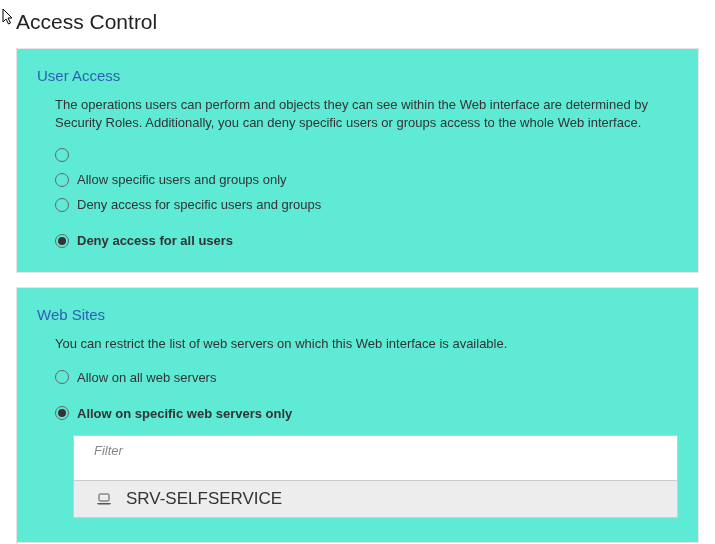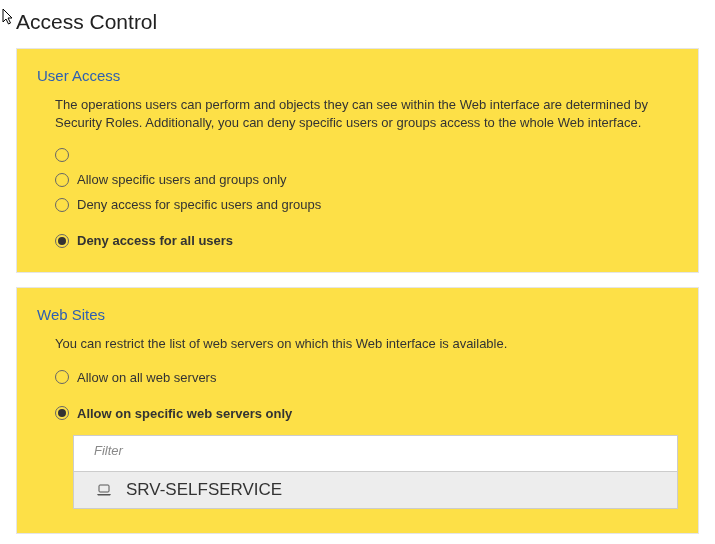--- a/index.html
+++ b/index.html
@@ -25,21 +25,21 @@
     .page-title {
       font-size: 21px;
       font-weight: 400;
       color: #222;
       padding: 10px 8px 14px 16px;
     }
     .panel {
       border: 1px solid #e5e5e5;
       margin: 0 16px 14px 16px;
       padding: 18px 20px 24px 20px;
-      background: #fde047;
+      background: #5eead4;
     }
     .panel-title {
       color: #2e5fb2;
       font-size: 15px;
       font-weight: 400;
       margin-bottom: 12px;
     }
     .panel-desc {
       color: #333;
       font-size: 13px;
@@ -85,21 +85,21 @@
       font-weight: 600;
     }
     .filter-box {
       margin: 14px 0 0 36px;
       border: 1px solid #ccc;
     }
     .filter-input {
       width: 100%;
       border: none;
       border-bottom: 1px solid #ccc;
-      padding: 7px 10px 13px 20px;
+      padding: 7px 10px 22px 20px;
       font-size: 13px;
       color: #888;
       outline: none;
       font-family: inherit;
     }
     .filter-input::placeholder {
       color: #888;
       font-style: italic;
     }
     .server-row {

